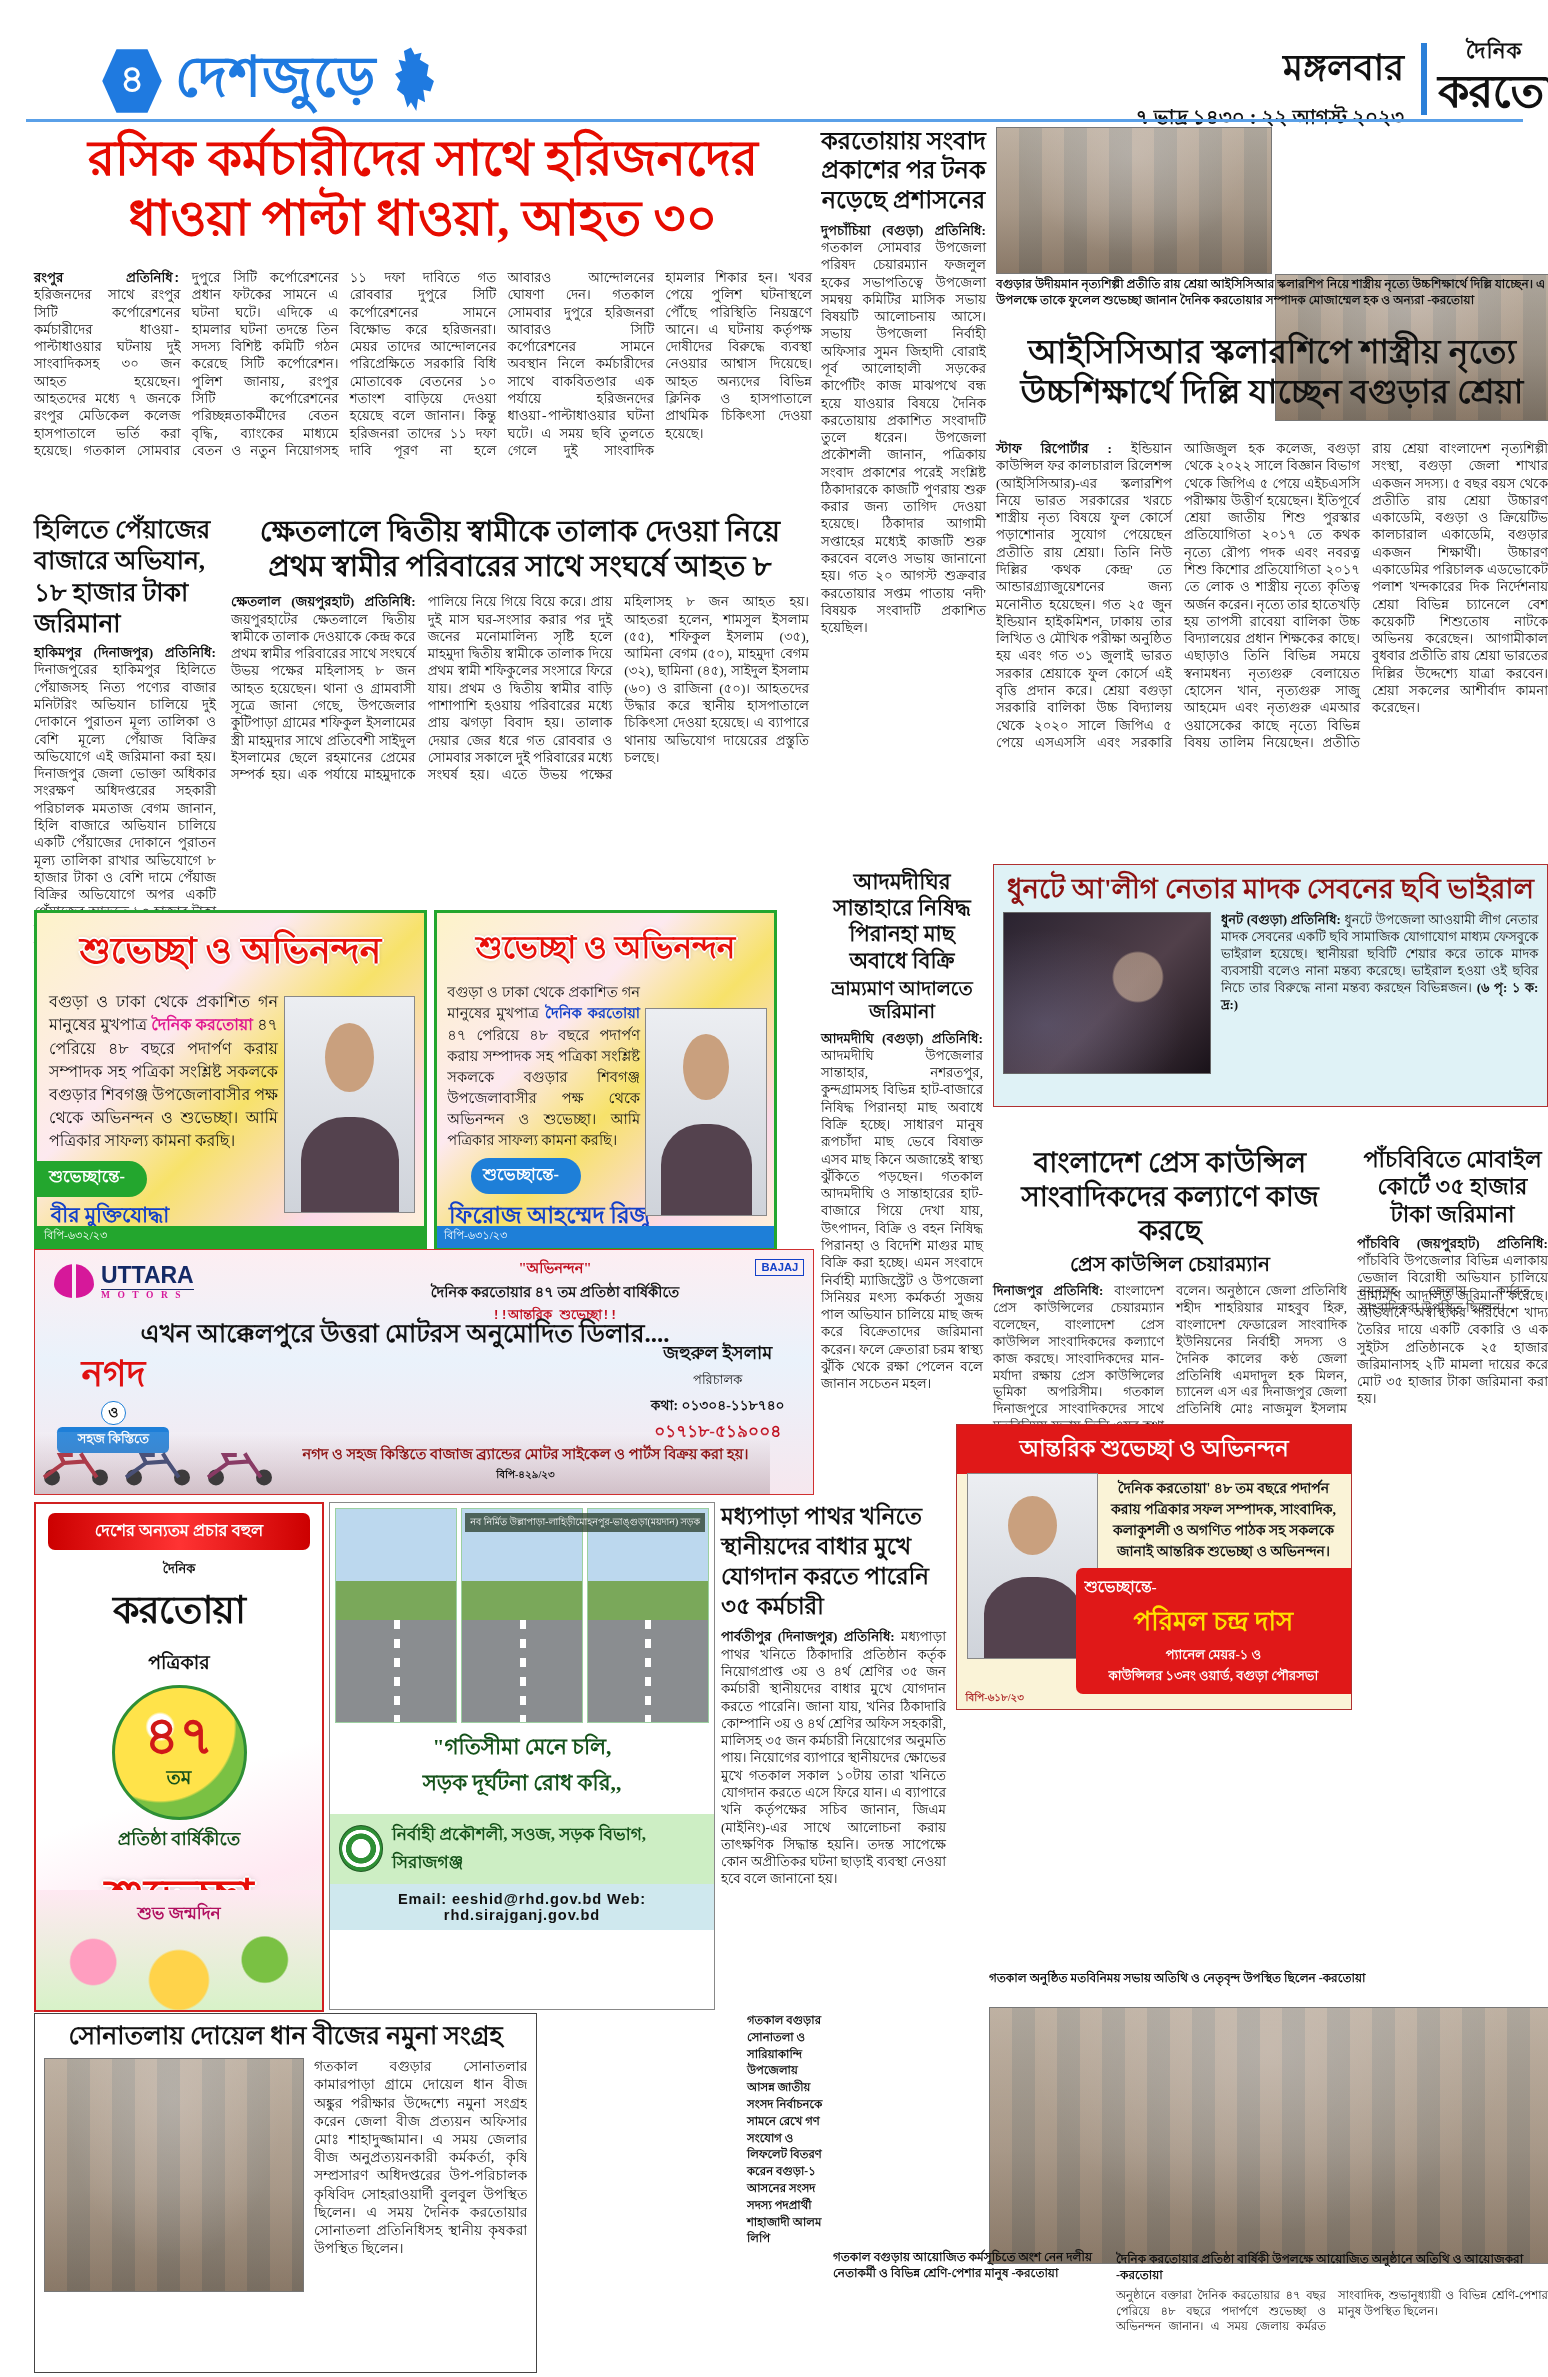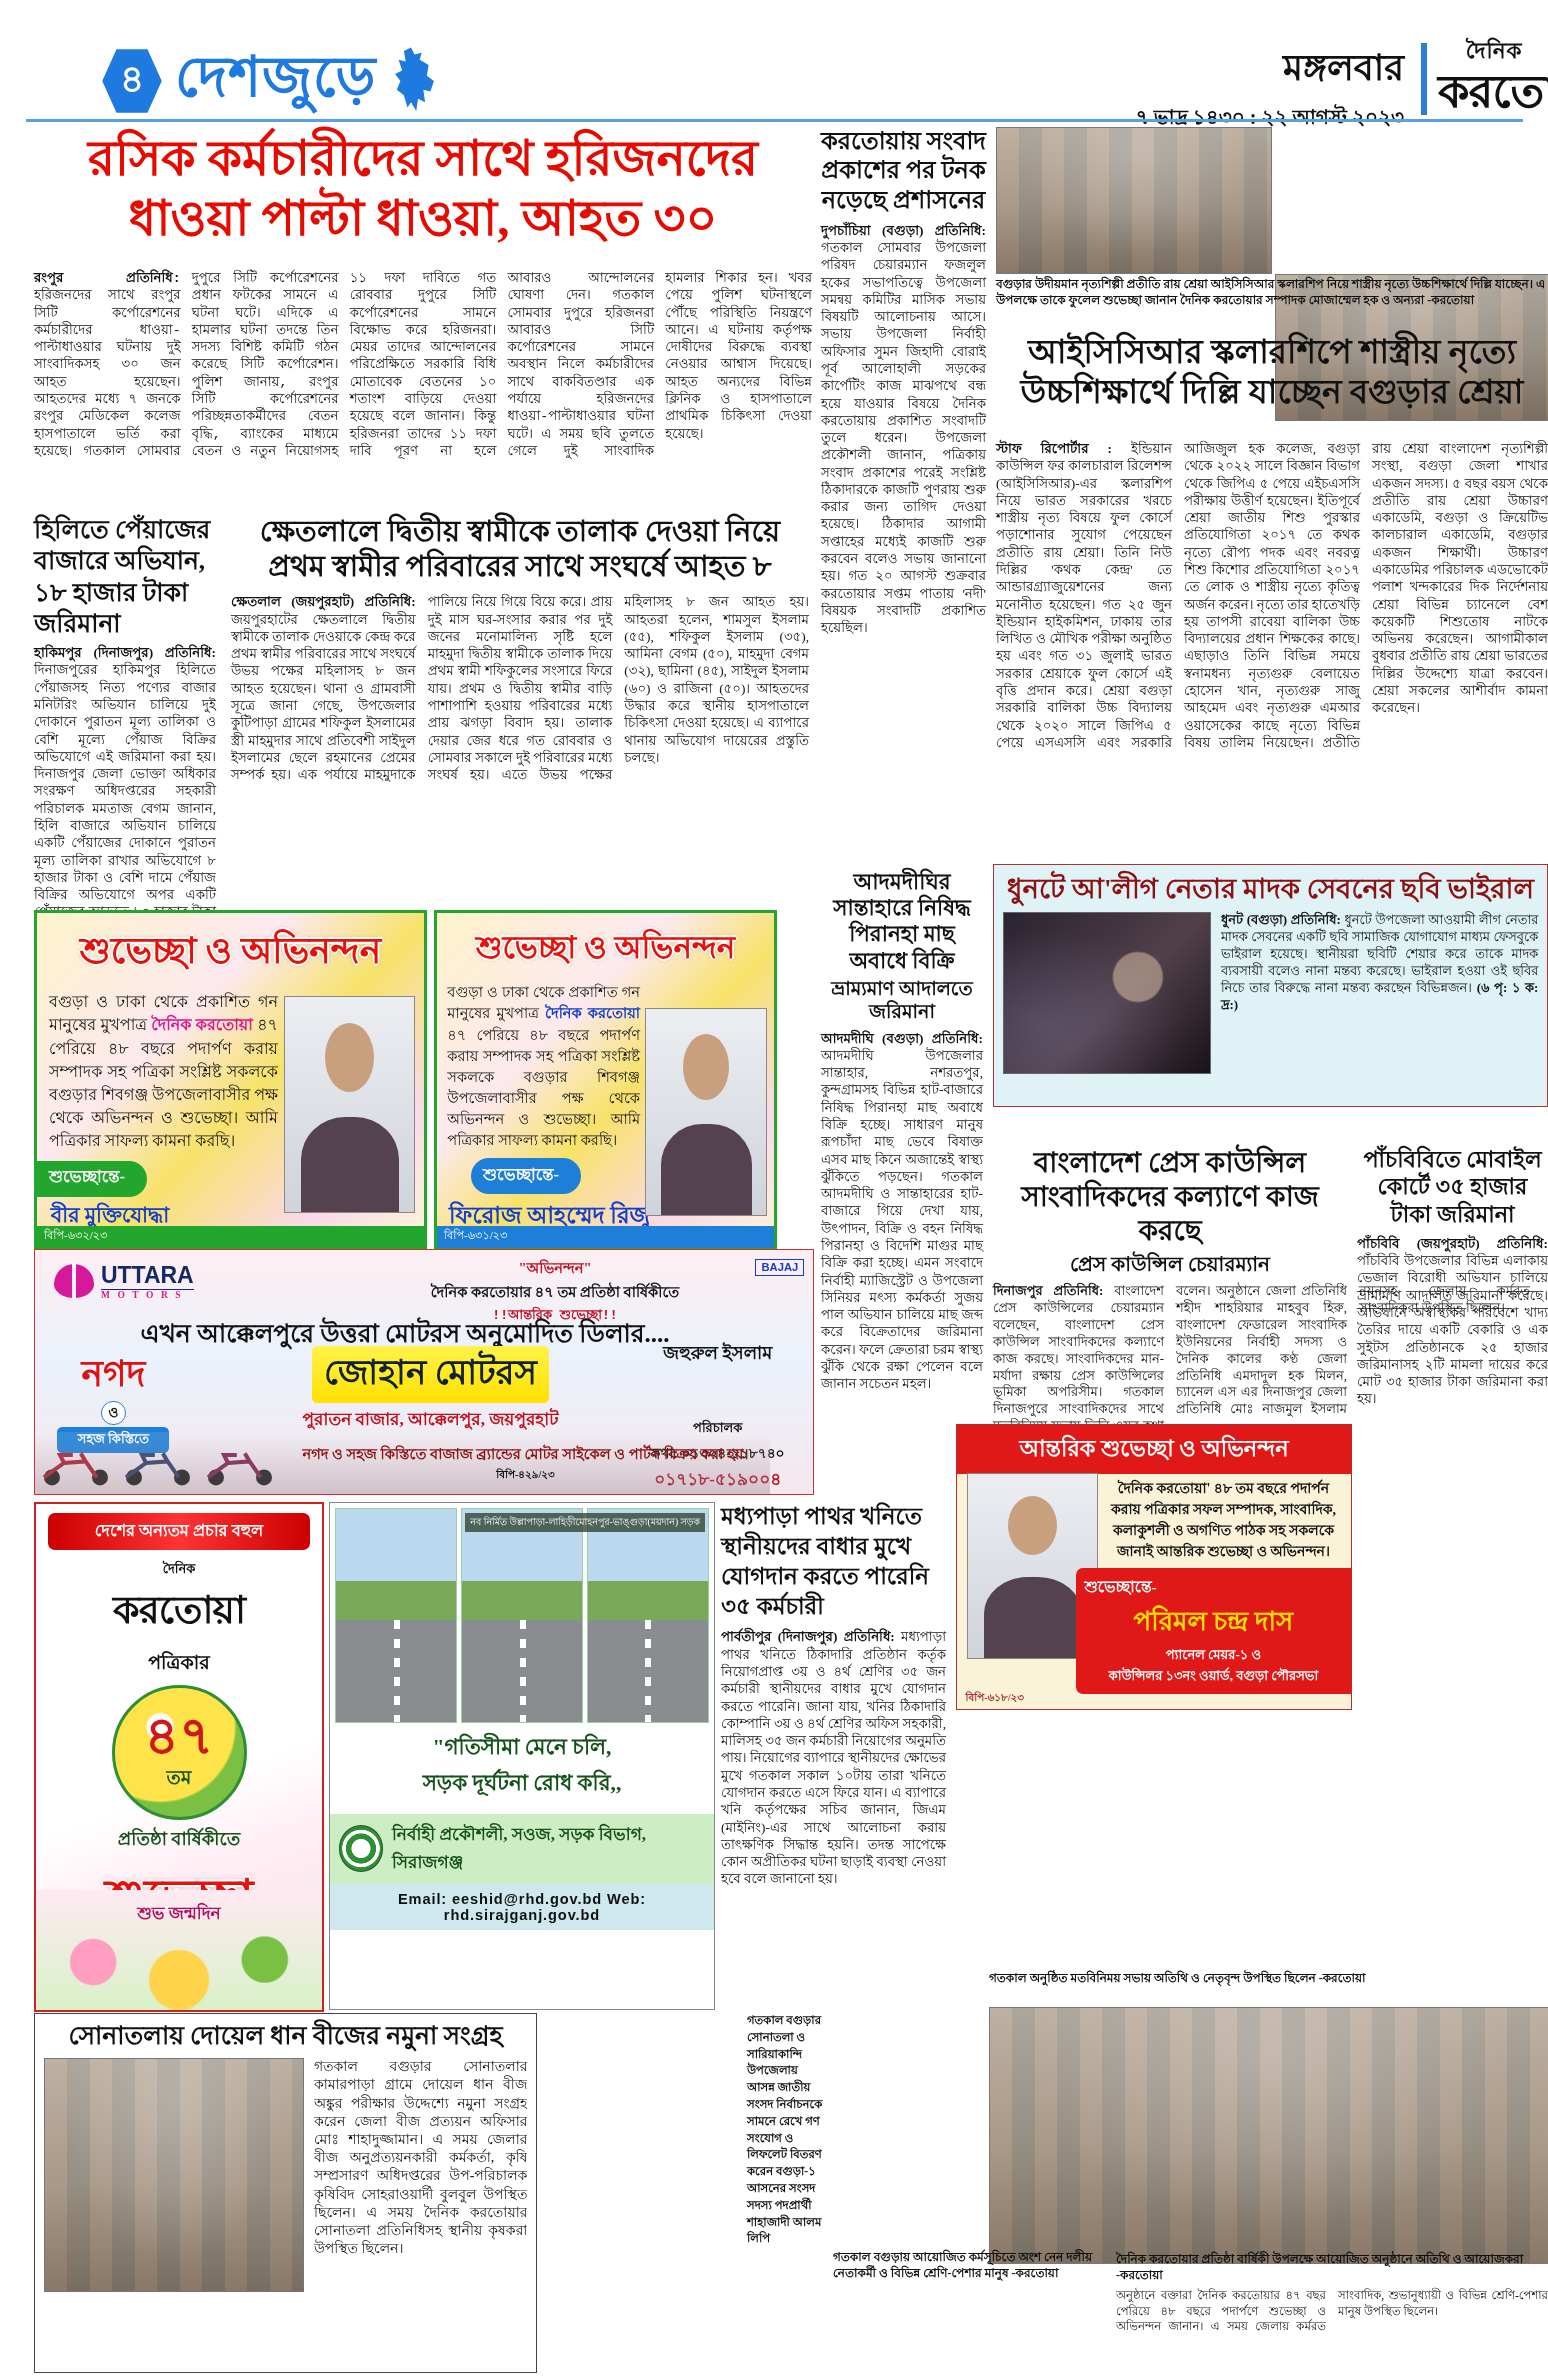--- a/index.html
+++ b/index.html
@@ -209,27 +209,23 @@
     <div style="font-size:14.6px;font-weight:700;">দৈনিক করতোয়ার ৪৭ তম প্রতিষ্ঠা বার্ষিকীতে</div>
     <div style="font-size:13px;font-weight:900;color:#c01020;font-family:Liberation Mono, monospace;">!!আন্তরিক শুভেচ্ছা!!</div>
   </div>
   <div style="position:absolute;right:8.6px;top:8.6px;border:1.7px solid #1440c8;color:#1440c8;font-size:11.2px;font-weight:900;padding:1.7px 5.2px;font-family:'Liberation Sans',sans-serif;">BAJAJ</div>
   <div class="ctr b" style="position:absolute;left:69px;top:64px;width:602px;font-size:25px;">এখন আক্কেলপুরে উত্তরা মোটরস অনুমোদিত ডিলার....</div>
   <div style="position:absolute;left:22.4px;top:96px;width:112px;text-align:center;">
     <div style="font-size:36px;font-weight:900;color:#e01010;">নগদ</div>
     <div style="width:22.4px;height:22.4px;border-radius:50%;background:#fff;border:1.7px solid #1e7fd8;margin:-5.2px auto 1.7px;font-size:13.8px;font-weight:bold;line-height:22.4px;">ও</div>
     <div style="background:#1e7fd8;color:#fff;font-size:13px;font-weight:bold;border-radius:5.2px;padding:2.6px 3.4px;">সহজ কিস্তিতে</div>
   </div>
-  <div style="position:absolute;left:215px;top:96px;width:361px;text-align:center;">
-    <div class="dealer-name">জোহান মোটরস</div>
-    <div style="font-size:17px;font-weight:900;color:#c01020;margin-top:3.4px;">পুরাতন বাজার, আক্কেলপুর, জয়পুরহাট</div>
-  </div>
   <div style="position:absolute;right:13.8px;top:89px;width:163px;text-align:center;">
     <div style="font-size:18px;font-weight:900;">জহুরুল ইসলাম</div>
-    <div style="font-size:13px;font-weight:700;margin-top:48px;">পরিচালক</div>
+    <div style="font-size:13px;font-weight:400;">পরিচালক</div>
     <div style="font-size:13.8px;font-weight:900;margin-top:3.4px;">কথা: ০১৩০৪-১১৮৭৪০</div>
     <div style="font-size:17px;font-weight:900;color:#c01020;">০১৭১৮-৫১৯০০৪</div>
   </div>
   <div style="position:absolute;left:0;bottom:0;width:735px;height:62px;background:linear-gradient(180deg,rgba(255,255,255,.1),rgba(140,120,130,.35));display:flex;align-items:center;">
     <svg width="82" height="48" viewBox="0 0 100 60" class="bike">
         <circle cx="20" cy="48" r="10" fill="#222"></circle>
         <circle cx="80" cy="48" r="10" fill="#222"></circle>
         <path d="M10 48 L35 30 L62 28 L76 48 M35 30 L30 20 L46 20 M62 28 L56 18" stroke="#a32030" stroke-width="5" fill="none"></path>
       </svg>
     <svg width="82" height="48" viewBox="0 0 100 60" class="bike">

